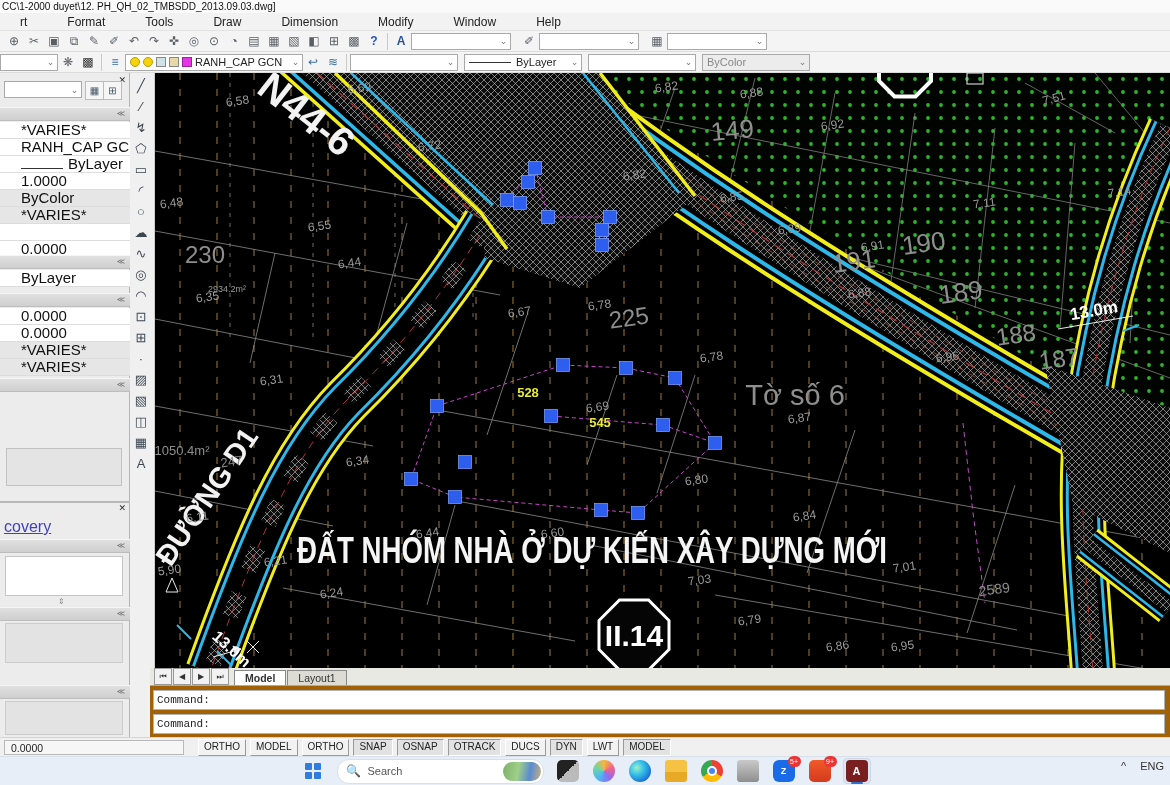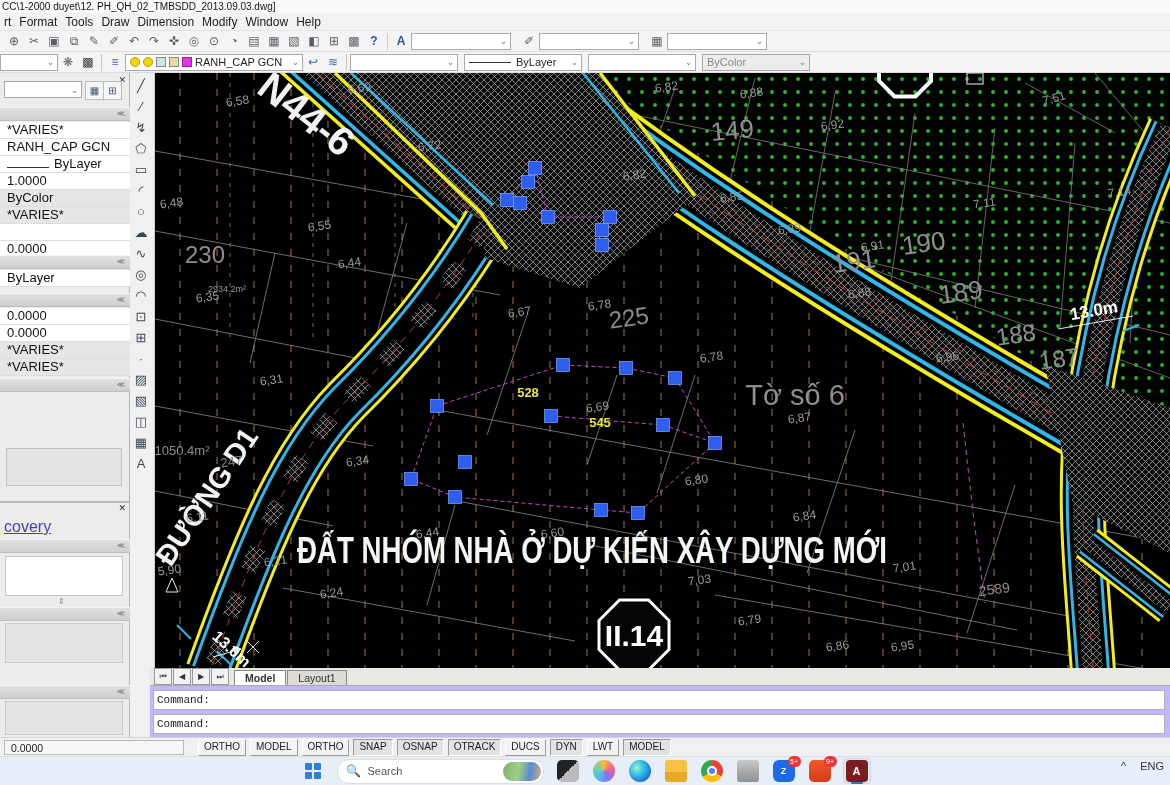--- a/index.html
+++ b/index.html
@@ -3,21 +3,21 @@
 <meta charset="utf-8">
 <style>
   html,body{margin:0;padding:0;width:1170px;height:785px;overflow:hidden;
     font-family:"Liberation Sans",sans-serif;background:#f0f0f0;}
   .abs{position:absolute;}
   
   #titlebar{left:0;top:0;width:1170px;height:13px;background:#fafafa;font-size:10px;
     color:#111;line-height:13px;padding-left:2px;white-space:nowrap;}
   #menubar{left:0;top:13px;width:1170px;height:18px;background:#f2f2f2;font-size:12px;
     color:#222;display:flex;align-items:center;border-bottom:1px solid #e3e3e3;box-sizing:border-box;}
-  #menubar .mi{padding:0 4px;height:18px;line-height:18px;}
+  #menubar .mi{padding:0 20px;height:18px;line-height:18px;}
   .tbrow{left:0;width:1170px;height:21px;background:#f4f4f4;display:flex;align-items:center;
     border-bottom:1px solid #dcdcdc;box-sizing:border-box;}
   #tbrow1{top:31px;} #tbrow2{top:52px;height:21px;}
   .tbtn{width:20px;height:19px;display:flex;align-items:center;justify-content:center;
     font-size:12px;color:#5a5f66;flex:0 0 auto;}
   .tsep{width:1px;height:17px;background:#c9c9c9;margin:0 3px;flex:0 0 auto;}
   .combo{height:17px;background:#fff;border:1px solid #a9a9a9;display:flex;align-items:center;
     font-size:11px;color:#222;padding-left:4px;box-sizing:border-box;flex:0 0 auto;position:relative;}
   .combo .caret{margin-left:auto;width:13px;text-align:center;color:#777;font-size:9px;}
   .combo.gray{background:#ececec;color:#888;}
@@ -29,37 +29,37 @@
   #leftcol{left:0;top:73px;width:130px;height:664px;background:#ececec;border-right:1px solid #b5b5b5;box-sizing:border-box;}
   #toolstrip{left:130px;top:73px;width:25px;height:664px;background:#f0f0f0;border-right:1px solid #cfcfcf;box-sizing:border-box;}
   .pclose{position:absolute;right:3px;font-size:9px;color:#333;}
   .pcombo{position:absolute;left:4px;width:78px;}
   .pbtn{position:absolute;width:17px;height:17px;border:1px solid #bbb;background:#f6f6f6;
     font-size:10px;color:#456;display:flex;align-items:center;justify-content:center;}
   .sech{position:absolute;left:0;width:130px;height:14px;background:linear-gradient(#e0e0e0,#cfcfcf);
     border-top:1px solid #f5f5f5;border-bottom:1px solid #bdbdbd;box-sizing:border-box;}
   .sech .chev{position:absolute;right:5px;top:1px;font-size:8px;color:#666;}
   .prows{position:absolute;left:0;width:130px;}
-  .prow{height:16px;line-height:16px;font-size:13px;color:#111;background:#fff;
-    border-bottom:1px solid #ddd;padding-left:7px;white-space:nowrap;overflow:hidden;}
+  .prow{height:16px;line-height:16px;font-size:15px;color:#111;background:#fff;
+    border-bottom:1px solid #ddd;padding-left:21px;white-space:nowrap;overflow:hidden;}
   .prow.shaded{background:#e6e6e6;}
   .recess{position:absolute;left:6px;width:114px;background:#e4e4e4;border:1px solid #c2c2c2;}
   .linkblue{font-size:16px;color:#4040c0;text-decoration:underline;}
   .whitebox{position:absolute;left:5px;width:116px;background:#fff;border:1px solid #c5c5c5;}
   .graybox{position:absolute;left:5px;width:116px;background:#e3e3e3;border:1px solid #cccccc;}
   #drawtools{position:absolute;left:0;top:2px;width:24px;}
   #drawtools .tbtn{width:22px;height:21px;font-size:13px;color:#3c4650;}
   
   #canvas-wrap{left:155px;top:73px;width:1015px;height:595px;background:#000;}
   
   #tabsbar{left:150px;top:668px;width:1020px;height:17px;background:#e9e9e4;display:flex;align-items:flex-end;font-size:10.5px;}
   .navbtn{width:16px;height:15px;border:1px solid #999;background:#f2f2f2;display:flex;align-items:center;justify-content:center;font-size:8px;color:#333;margin-right:1px;}
   .tab{padding:1px 10px;border:1px solid #888;border-bottom:none;background:#dcdcd4;color:#333;margin-right:1px;}
   .tab.active{background:#ffffff;font-weight:bold;}
-  #cmdwin{left:150px;top:685px;width:1020px;height:52px;background:#c4b5fd;border-top:1px solid #aaa;box-sizing:border-box;}
+  #cmdwin{left:150px;top:685px;width:1020px;height:52px;background:#a16207;border-top:1px solid #aaa;box-sizing:border-box;}
   .cmdline{position:absolute;left:3px;width:1012px;height:20px;background:#fff;border:1px solid #b0b0b0;
     font-family:"Liberation Mono",monospace;font-size:11px;color:#222;line-height:19px;padding-left:3px;box-sizing:border-box;}
   #statusbar{left:0;top:737px;width:1170px;height:19px;background:#f0f0f0;display:flex;align-items:center;
     font-size:10.5px;color:#222;border-top:1px solid #d5d5d5;box-sizing:border-box;}
   #coords{width:180px;height:15px;margin-left:4px;background:#f6f6f6;border:1px solid #b9b9b9;
     line-height:15px;padding-left:6px;box-sizing:border-box;}
   .sbtn{height:15px;line-height:14px;padding:0 5px;margin-left:4px;border:1px solid;
     border-color:#fff #9a9a9a #9a9a9a #fff;background:#f2f2f2;font-size:10px;}
   .sbtn.on{border-color:#9a9a9a #fff #fff #9a9a9a;background:#e2e2e2;}
   

